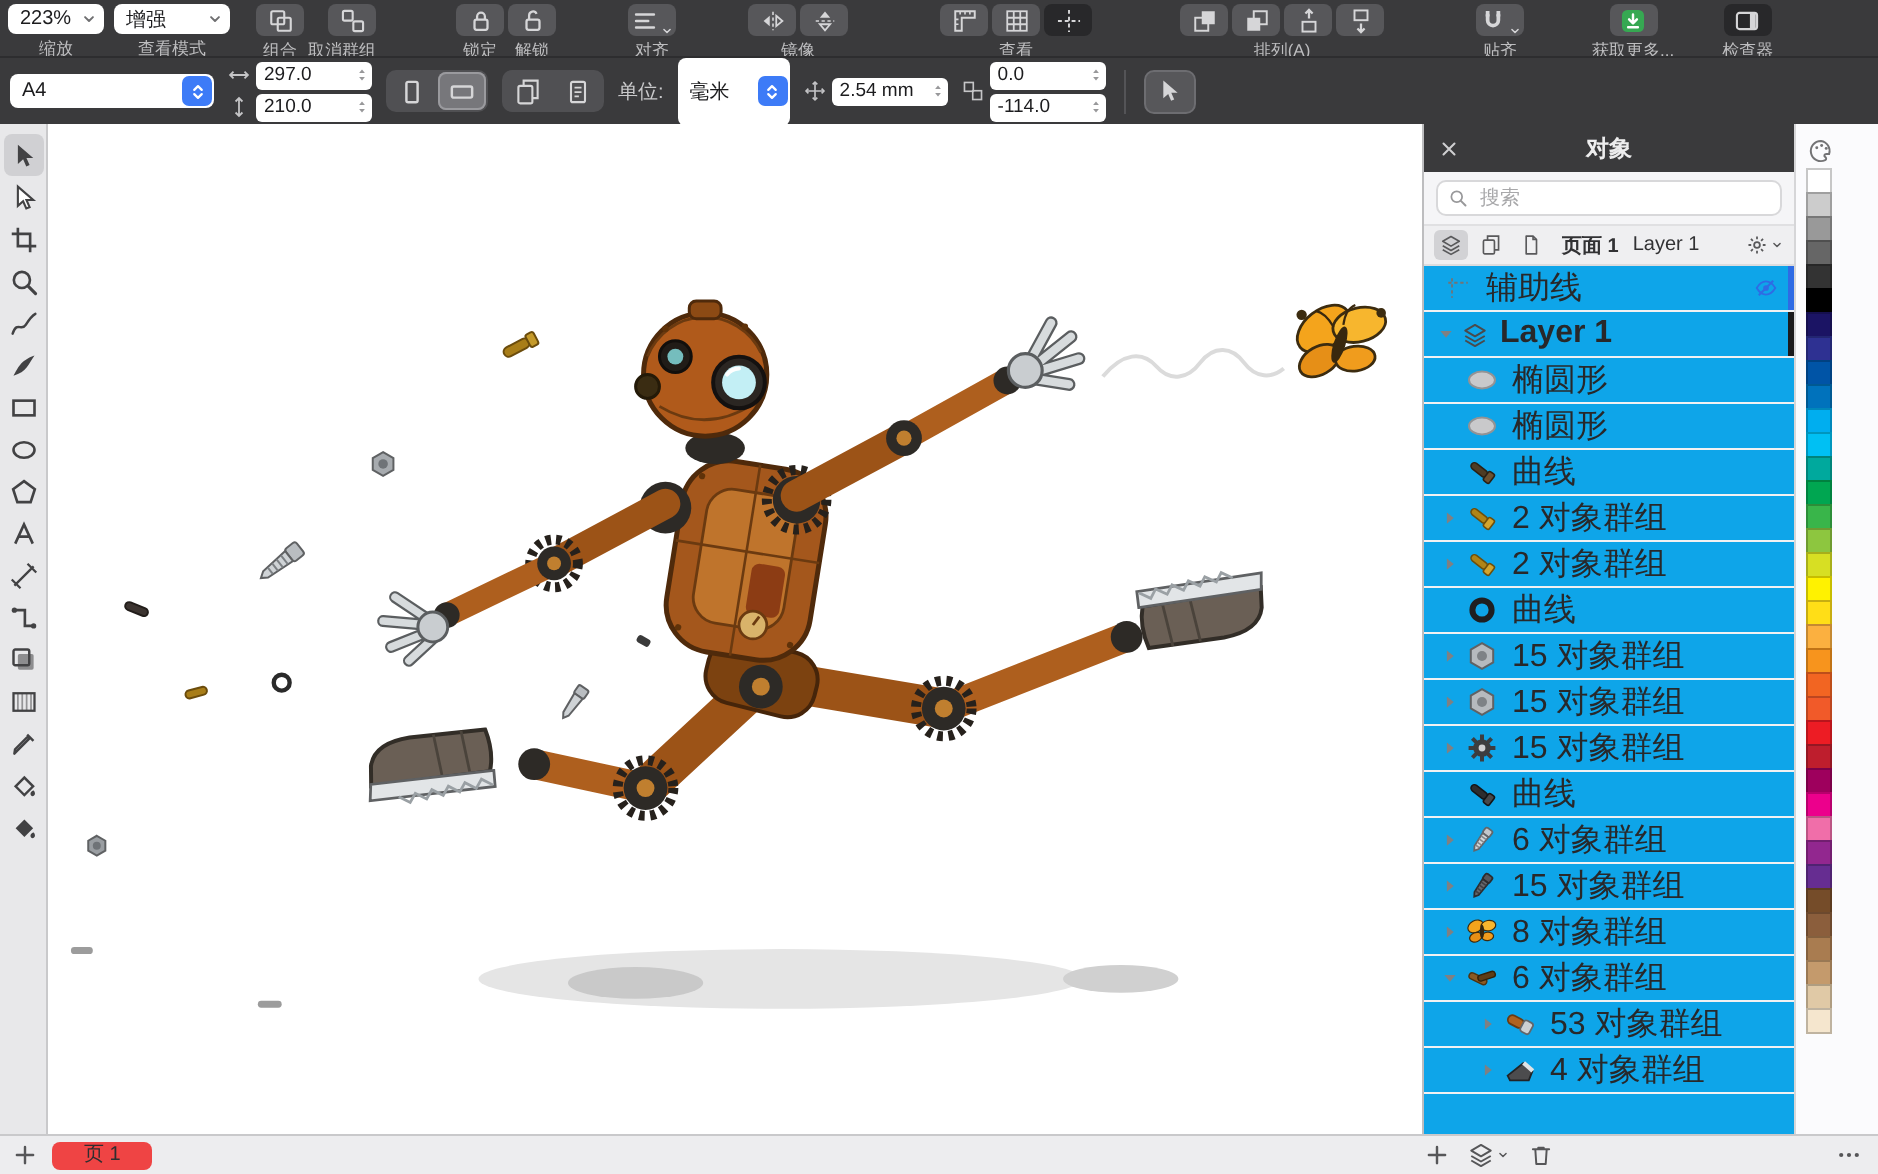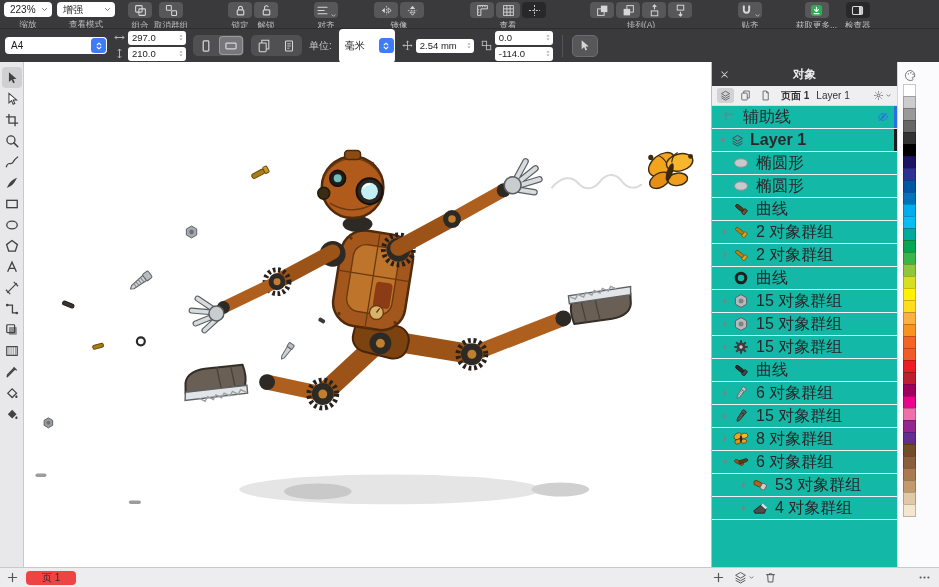--- a/index.html
+++ b/index.html
@@ -46,21 +46,21 @@
   
   .content{flex:1;display:flex;min-height:0;}
   .toolbox{width:24px;background:#e8e8ea;border-right:1px solid #c9c9cb;display:flex;flex-direction:column;align-items:center;padding-top:5px;box-sizing:border-box;flex:none;}
   .tool{width:20px;height:21px;border:0;background:transparent;display:flex;align-items:center;justify-content:center;color:#424244;padding:0;border-radius:4px;}
   .tool .ic{width:14px;height:14px;}
   .tool.active{background:#d0d0d3;}
   .canvas{flex:1;position:relative;background:#fff;overflow:hidden;}
   .canvas svg{position:absolute;inset:0;width:100%;height:100%;}
 
   
-  .docker{width:186px;flex:none;background:#14b8a6;border-left:1px solid #bdbdbf;display:flex;flex-direction:column;box-sizing:border-box;}
+  .docker{width:186px;flex:none;background:#0ea5e9;border-left:1px solid #bdbdbf;display:flex;flex-direction:column;box-sizing:border-box;}
   .docker-header{height:24px;background:#3a3a3c;display:flex;align-items:center;padding:0 7px;flex:none;}
   .docker-header .ic{width:11px;height:11px;color:#cfcfd1;flex:none;}
   .docker-title{flex:1;text-align:center;font-size:11.5px;font-weight:bold;color:#ededee;margin-right:11px;}
   .search-wrap{padding:4px 6px;background:#f5f5f7;border-bottom:1px solid #e0e0e2;flex:none;}
   .search-field{display:flex;align-items:center;background:#fff;border:1px solid #d8d8da;border-radius:5px;height:16px;padding:0 5px;gap:4px;}
   .search-field .ic{width:10px;height:10px;color:#98989a;flex:none;}
   .search-field input{border:0;outline:0;flex:1;min-width:0;font-size:10px;font-family:inherit;color:#333;background:transparent;}
   .search-field input::placeholder{color:#a8a8aa;}
   .tabs-row{height:19px;background:#efeff1;border-bottom:1px solid #dcdcde;display:flex;align-items:center;padding:0 5px;gap:3px;flex:none;}
   .vtoggle{width:17px;height:15px;border-radius:3px;display:flex;align-items:center;justify-content:center;color:#59595b;flex:none;}
@@ -138,21 +138,21 @@
                 <svg viewBox="0 0 16 16" xmlns="http://www.w3.org/2000/svg">
                   <rect x="2" y="2" width="8" height="8" rx="1" fill="none" stroke="currentColor" stroke-width="1.3"></rect>
                   <rect x="6" y="6" width="8" height="8" rx="1" fill="none" stroke="currentColor" stroke-width="1.3"></rect>
                 </svg>
               </span>
             </button>
           </div>
     <div class="tb-label">组合</div>
   </div>
 
-  <div class="tb-group" style="margin-left: 2px;">
+  <div class="tb-group" style="margin-left: 2px; align-items: flex-end;">
     <div class="tb-btnrow">
             <button class="tb-btn">
               <span class="ic">
                 <svg viewBox="0 0 16 16" xmlns="http://www.w3.org/2000/svg">
                   <rect x="1.8" y="1.8" width="6" height="6" rx="1" fill="none" stroke="currentColor" stroke-width="1.3"></rect>
                   <rect x="8.2" y="8.2" width="6" height="6" rx="1" fill="none" stroke="currentColor" stroke-width="1.3"></rect>
                 </svg>
               </span>
             </button>
           </div>
@@ -318,21 +318,21 @@
                 <svg viewBox="0 0 16 16" xmlns="http://www.w3.org/2000/svg">
                   <rect x="1.2" y="1.2" width="13.6" height="13.6" rx="3.4" fill="#36a852"></rect>
                   <path d="M8 4v5.2M5.6 7 8 9.4 10.4 7M5 11.8h6" fill="none" stroke="#fff" stroke-width="1.5" stroke-linecap="round" stroke-linejoin="round"></path>
                 </svg>
               </span>
             </button>
           </div>
     <div class="tb-label">获取更多...</div>
   </div>
 
-  <div class="tb-group" style="margin-left: 8px;">
+  <div class="tb-group" style="margin-left: 24px;">
     <div class="tb-btnrow">
             <button class="tb-btn active">
               <span class="ic">
                 <svg viewBox="0 0 16 16" xmlns="http://www.w3.org/2000/svg">
                   <rect x="1.8" y="3" width="12.4" height="10" rx="1.6" fill="none" stroke="currentColor" stroke-width="1.3"></rect>
                   <path d="M9.8 3.6v8.8h3.6V3.6Z" fill="currentColor" stroke="none"></path>
                 </svg>
               </span>
             </button>
           </div>
@@ -776,20 +776,31 @@
 
     <div class="docker">
       <div class="docker-header">
         <span class="ic">
             <svg viewBox="0 0 16 16" xmlns="http://www.w3.org/2000/svg">
               <path d="M4 4l8 8M12 4l-8 8" stroke="currentColor" stroke-width="1.5" stroke-linecap="round"></path>
             </svg>
           </span>
         <span class="docker-title">对象</span>
       </div>
+      <div class="search-wrap">
+        <div class="search-field">
+          <span class="ic">
+              <svg viewBox="0 0 16 16" xmlns="http://www.w3.org/2000/svg">
+                <circle cx="7" cy="7" r="4.3" fill="none" stroke="currentColor" stroke-width="1.4"></circle>
+                <path d="M10.3 10.3 14 14" stroke="currentColor" stroke-width="1.6" stroke-linecap="round"></path>
+              </svg>
+            </span>
+          <input placeholder="搜索" style="">
+        </div>
+      </div>
       <div class="tabs-row">
         <span class="vtoggle active">
             <span class="ic">
               <svg viewBox="0 0 16 16" xmlns="http://www.w3.org/2000/svg">
                 <path d="M8 1.8 14 5.3 8 8.8 2 5.3Z" fill="none" stroke="currentColor" stroke-width="1.2" stroke-linejoin="round"></path>
                 <path d="M2 8.6 8 12l6-3.4" fill="none" stroke="currentColor" stroke-width="1.2" stroke-linejoin="round"></path>
                 <path d="M2 11.4 8 14.8l6-3.4" fill="none" stroke="currentColor" stroke-width="1.2" stroke-linejoin="round"></path>
               </svg>
             </span>
           </span>

